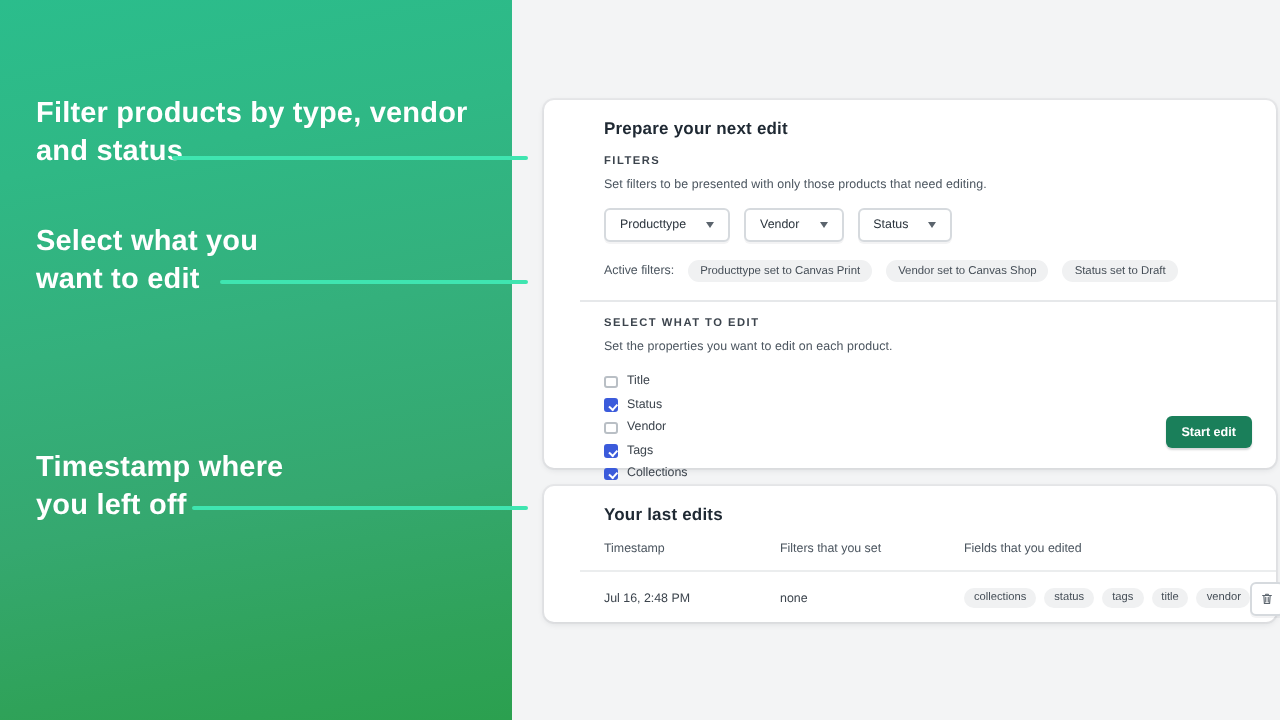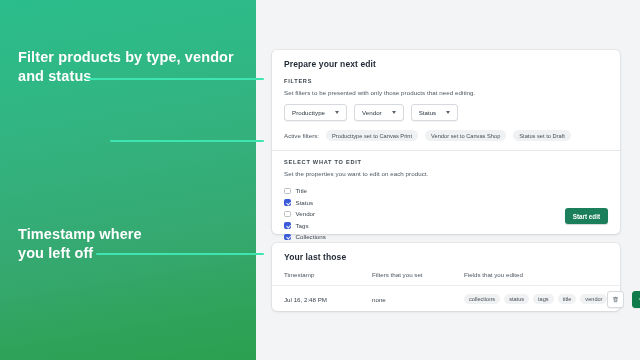--- a/index.html
+++ b/index.html
@@ -48,20 +48,21 @@
     background: #3fe5b0;
     border-radius: 2px;
   }
 
   
   .card {
     position: absolute;
     background: #ffffff;
     border-radius: 5px;
     box-shadow: 0 0 0 1px rgba(22,29,37,0.045), 0 1px 3px rgba(22,29,37,0.10);
+    padding-left: 18px;
   }
   #card-prepare {
     left: 272px; top: 50px;
     width: 348px; height: 184px;
   }
   #card-lastedits {
     left: 272px; top: 243px;
     width: 348px; height: 68px;
   }
 
@@ -224,20 +225,22 @@
 <body>
 
 <div id="stage">
 
   <div id="green-panel"></div>
 
   <div class="callout" style="left:18px; top:48px;">Filter products by type, vendor
 and status</div>
   <div class="connector" style="left:86px; top:78px; width:178px;"></div>
 
+  <div class="callout" style="left:18px; top:112px;">Select what you
+want to edit</div>
   <div class="connector" style="left:110px; top:140px; width:154px;"></div>
 
   <div class="callout" style="left:18px; top:225px;">Timestamp where
 you left off</div>
   <div class="connector" style="left:96px; top:253px; width:168px;"></div>
 
   <div class="card" id="card-prepare">
     <div class="card-pad">
       <div class="card-title">Prepare your next edit</div>
 
@@ -295,21 +298,21 @@
           <span class="check-label">Collections</span>
         </div>
       </div>
     </div>
 
     <div class="primary-btn">Start edit</div>
   </div>
 
   <div class="card" id="card-lastedits">
     <div class="card-pad" style="padding-bottom:0;">
-      <div class="card-title" style="margin-bottom:0;">Your last those</div>
+      <div class="card-title" style="margin-bottom:0;">Your last edits</div>
     </div>
 
     <div class="tbl-head">
       <div class="col-ts">Timestamp</div>
       <div class="col-filt">Filters that you set</div>
       <div class="col-fields">Fields that you edited</div>
     </div>
 
     <div class="tbl-row">
       <div class="col-ts">Jul 16, 2:48 PM</div>

